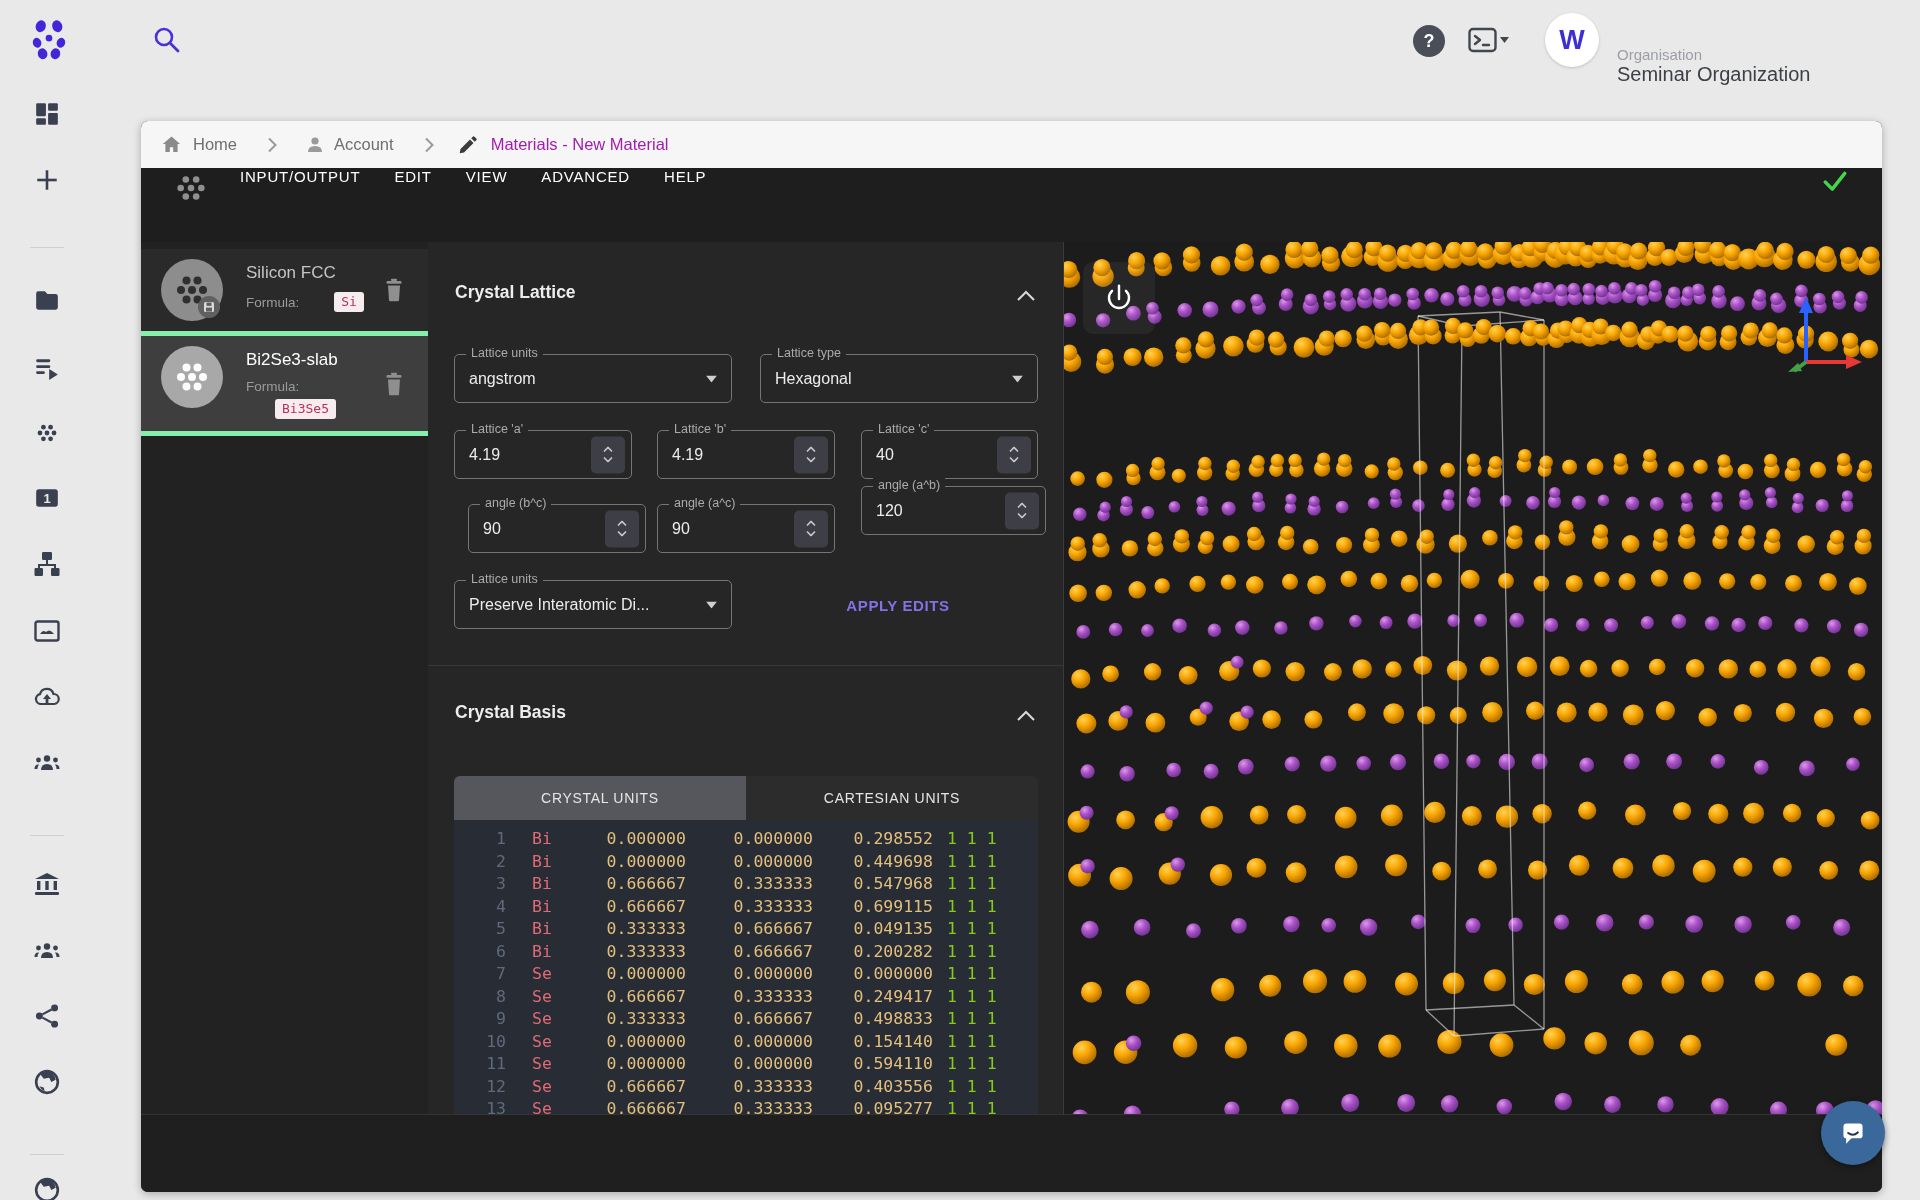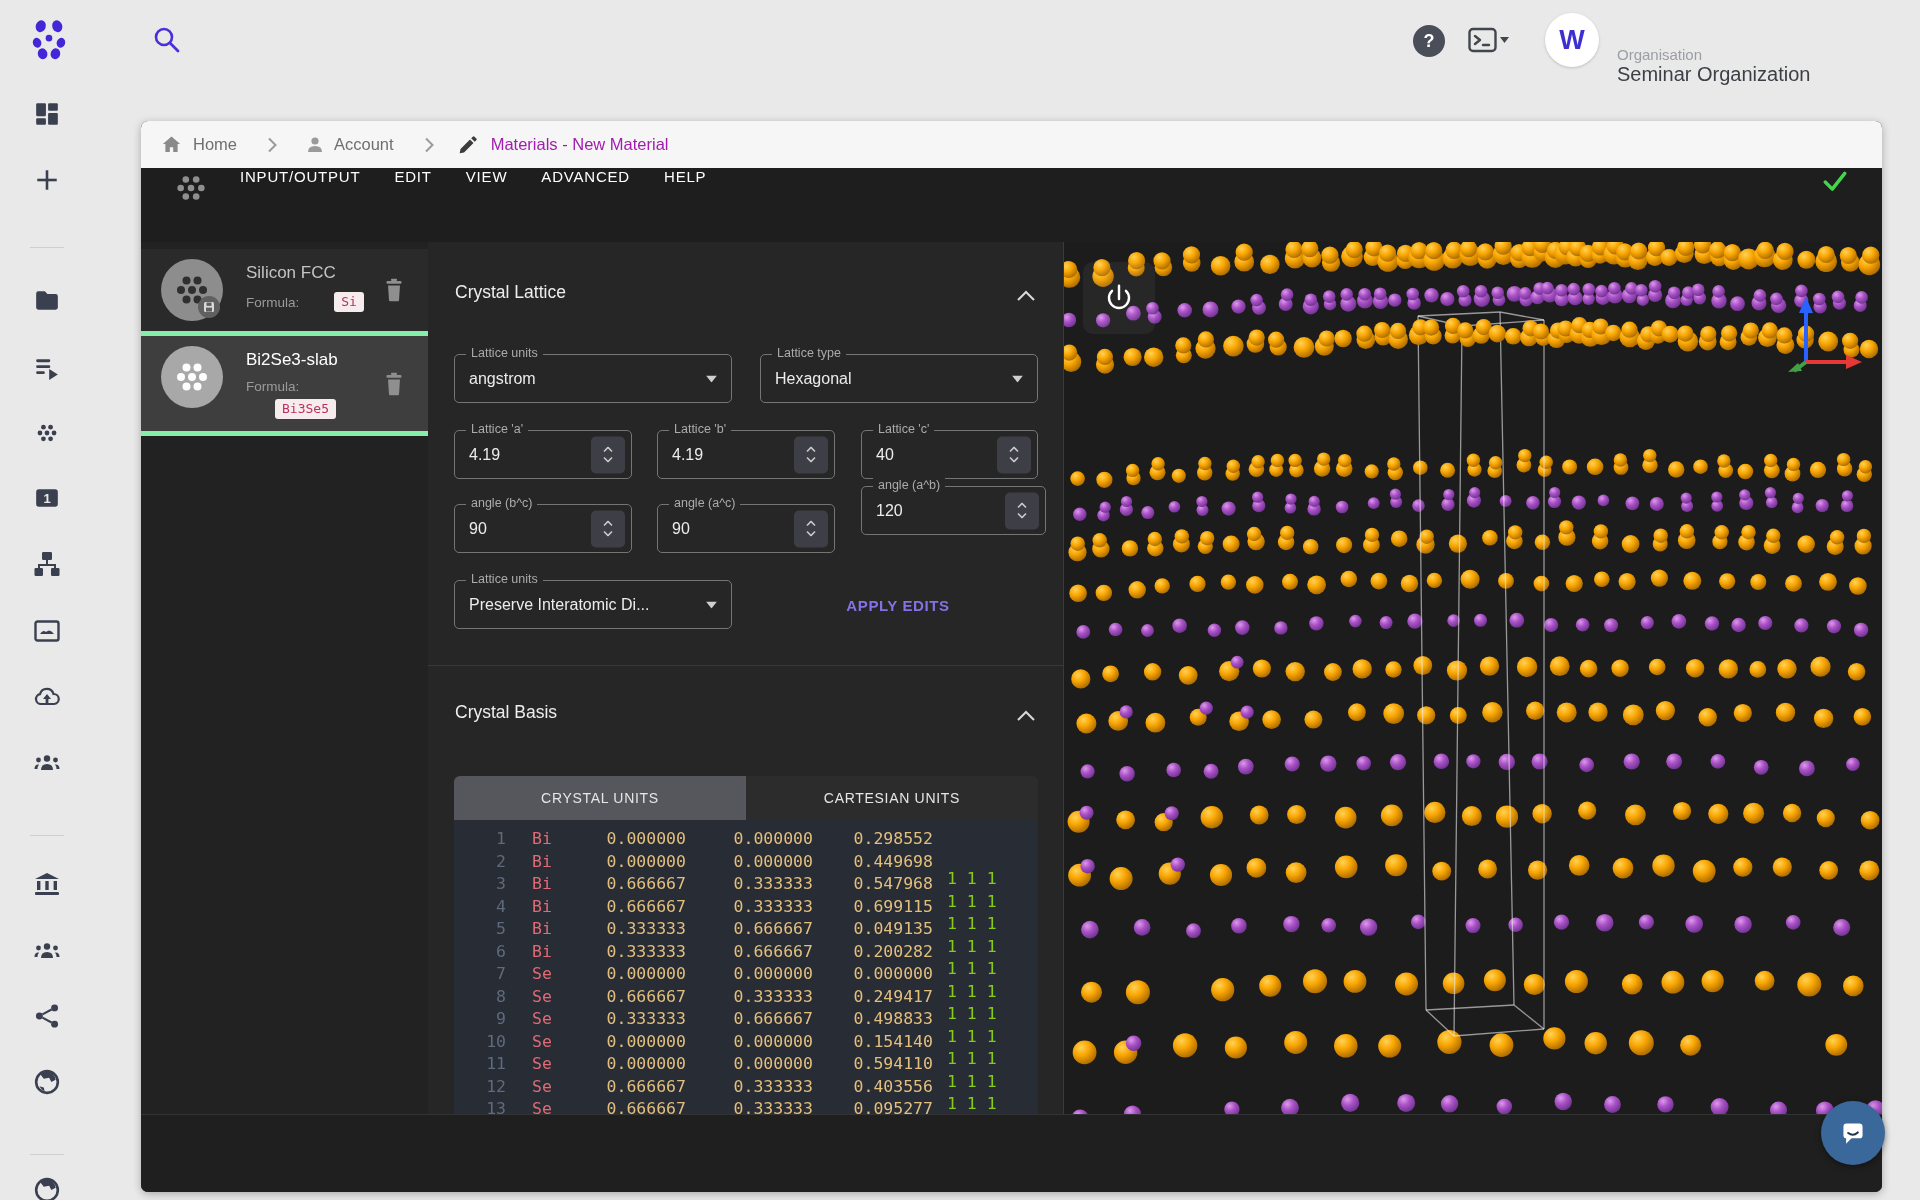--- a/index.html
+++ b/index.html
@@ -47,56 +47,56 @@
   .mat-name{font-size:17px;color:#c4c4c4;}
   .mat-item.selected .mat-name{color:#fff;}
   .mat-formula{margin-top:9px;font-size:13.5px;color:#9b9b9b;display:flex;flex-wrap:wrap;
                align-items:center;gap:6px;max-width:122px;row-gap:5px;}
   .chip{background:#f6ecee;color:#bc2f63;font-family:"DejaVu Sans Mono",monospace;font-size:13px;
         padding:1px 7px;border-radius:3px;line-height:18px;margin-left:29px;}
   .trash{position:absolute;right:24px;top:50%;transform:translateY(-50%);width:20px;height:23px;cursor:pointer;}
 
   
   .formpanel{left:287px;top:0;width:636px;height:100%;background:#262626;border-right:1px solid #3a3a3a;box-sizing:border-box;}
-  .sect{position:absolute;left:27px;font-size:17.5px;font-weight:400;color:#ededed;}
+  .sect{position:absolute;left:27px;font-size:17.5px;font-weight:700;color:#ededed;}
   .sect-toggle{position:absolute;left:586px;width:24px;height:24px;cursor:pointer;}
   .field{position:absolute;border:1px solid #757575;border-radius:5px;background:#262626;cursor:pointer;box-sizing:border-box;}
   .field .lab{position:absolute;top:-9px;left:11px;background:#262626;padding:0 5px;font-size:12.5px;color:#ababab;white-space:nowrap;}
   .field .val{position:absolute;left:14px;top:50%;transform:translateY(-50%);font-size:16px;color:#ececec;
               white-space:nowrap;max-width:calc(100% - 52px);overflow:hidden;}
   .field .dd{position:absolute;right:14px;top:50%;transform:translateY(-50%);}
   .field .spin{position:absolute;right:6px;top:50%;transform:translateY(-50%);width:34px;height:37px;background:#3e3e46;
                border-radius:5px;display:flex;flex-direction:column;align-items:center;justify-content:center;gap:4px;cursor:pointer;}
   #f-units{left:26px;top:112px;width:278px;height:49px;}
   #f-type{left:332px;top:112px;width:278px;height:49px;}
   #f-a{left:26px;top:188px;width:178px;height:49px;}
   #f-b{left:229px;top:188px;width:178px;height:49px;}
   #f-c{left:433px;top:188px;width:177px;height:49px;}
-  #f-bc{left:26px;top:262px;width:178px;height:49px;}
+  #f-bc{left:40px;top:262px;width:178px;height:49px;}
   #f-ac{left:229px;top:262px;width:178px;height:49px;}
   #f-ab{left:433px;top:244px;width:185px;height:49px;text-align:center;}
   #f-units2{left:26px;top:338px;width:278px;height:49px;}
   .applybtn{position:absolute;left:385px;top:350px;width:170px;height:28px;color:#8372e6;font-size:15px;
             font-weight:600;letter-spacing:.6px;text-align:center;line-height:28px;cursor:pointer;}
   .fdivider{position:absolute;left:0;top:423px;width:100%;height:1px;background:#383838;}
   #lat-title{top:40px;} #lat-toggle{top:43px;}
   #basis-title{top:460px;} #basis-toggle{top:463px;}
   .tabs{position:absolute;left:26px;top:534px;width:584px;height:44px;display:flex;border-radius:6px 6px 0 0;overflow:hidden;}
   .tab{flex:1;display:flex;align-items:center;justify-content:center;font-size:14px;font-weight:500;
        letter-spacing:.7px;color:#e6e6e6;background:#2c2c2c;cursor:pointer;}
   .tab.active{background:#56575c;}
   .codebox{position:absolute;left:26px;top:578px;width:584px;height:294px;background:#282c34;overflow:hidden;
            font-family:"DejaVu Sans Mono",monospace;font-size:16.5px;line-height:22.5px;padding-top:8px;box-sizing:border-box;cursor:text;}
   .crow{display:flex;height:22.5px;white-space:pre;}
   .c-n{width:52px;text-align:right;color:#5f6a7d;}
   .c-el{width:28px;margin-left:26px;color:#e06a75;}
   .c-1{width:126px;text-align:right;color:#e3bf7e;}
   .c-2{width:127px;text-align:right;color:#e3bf7e;}
   .c-3{width:120px;text-align:right;color:#e3bf7e;}
-  .c-f{margin-left:14px;color:#84cc16;margin-top:40px;}
+  .c-f{margin-left:14px;color:#84cc16;}
 
   
   .viewer{left:923px;top:0;width:818px;height:872px;background:#1c1c1c;overflow:hidden;cursor:grab;}
   .powerbtn{position:absolute;left:19px;top:20px;width:72px;height:72px;border-radius:10px;
             background:rgba(255,255,255,.05);display:flex;align-items:center;justify-content:center;cursor:pointer;}
   .gizmo{position:absolute;left:690px;top:35px;width:120px;height:100px;}
 
   
   .footer{left:0;top:993px;width:100%;height:78px;background:#1f1f1f;border-top:1px solid #333;}
   .chatfab{left:1821px;top:1101px;width:64px;height:64px;border-radius:50%;background:#3b689a;

